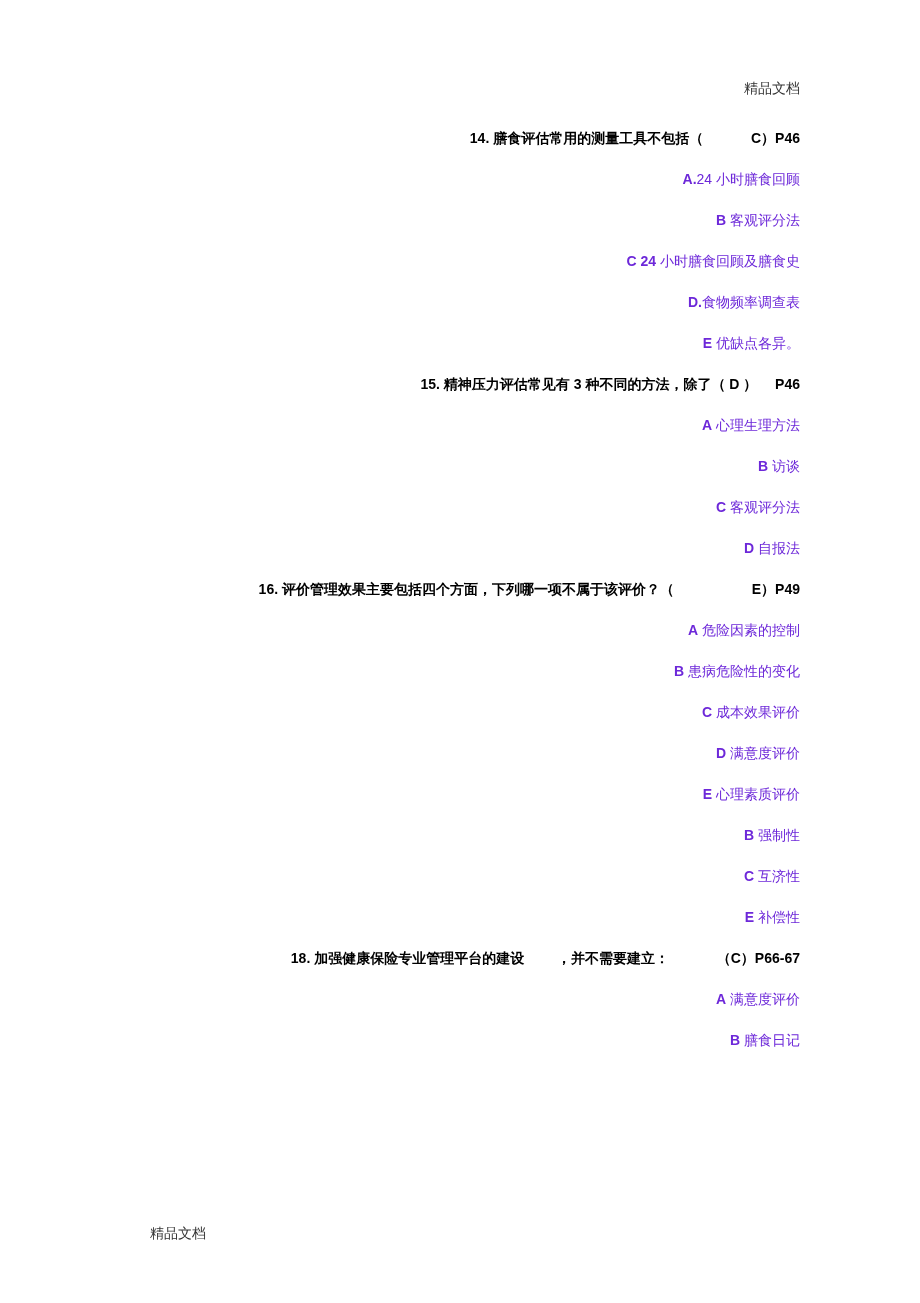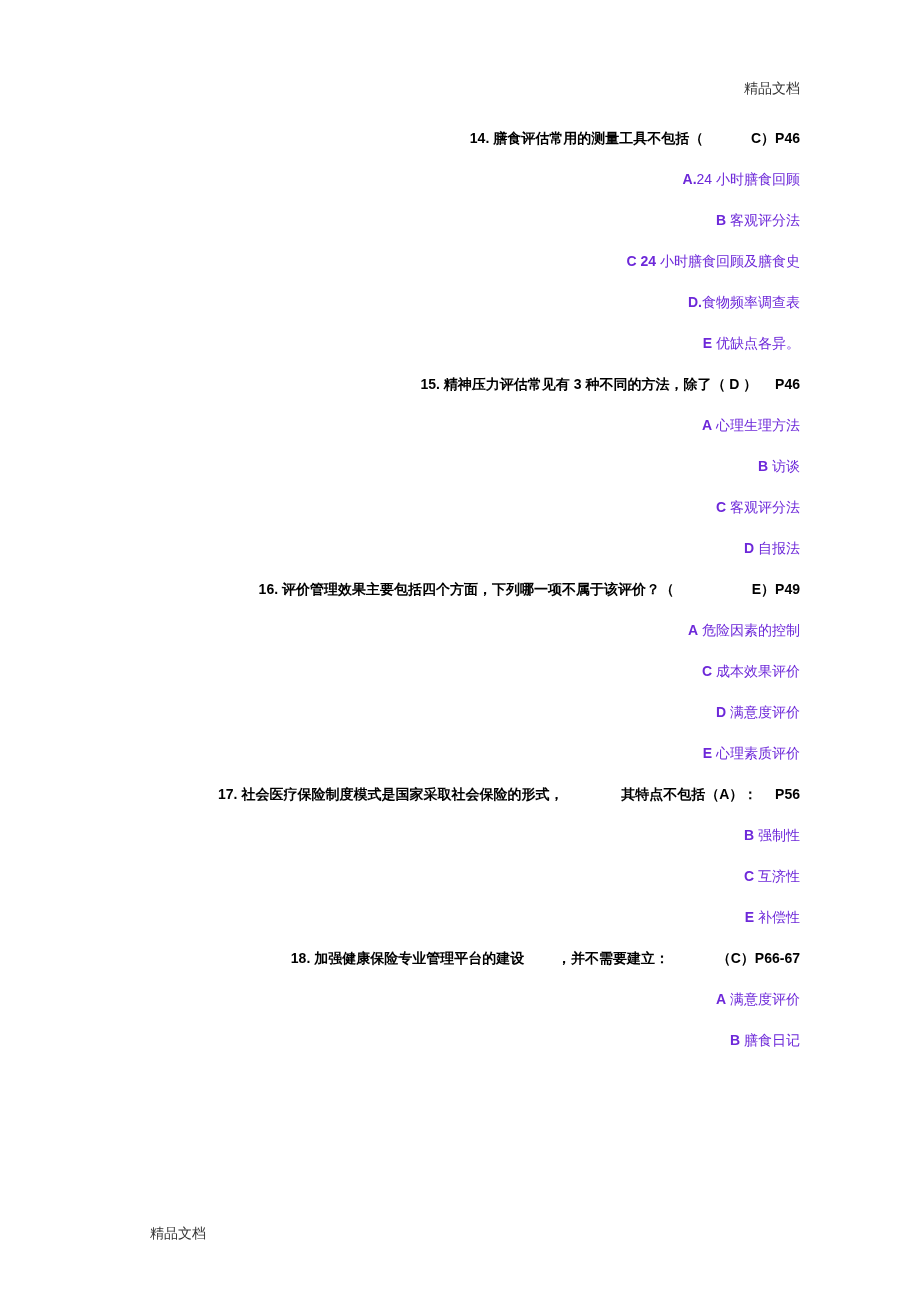--- a/index.html
+++ b/index.html
@@ -90,34 +90,25 @@
 
   <div class="question">
     <span class="question-text">
       <span class="qnum">16.</span>
       <span>评价管理效果主要包括四个方面，下列哪一项不属于该评价？（</span>
       <span class="gap" style="width:70px;"></span>
       <span>E）P49</span>
     </span>
   </div>
   <div class="option"><span class="bold">A</span><span> 危险因素的控制</span></div>
+  <div class="option"><span class="bold">B</span><span> 患病危险性的变化</span></div>
   <div class="option"><span class="bold">C</span><span> 成本效果评价</span></div>
   <div class="option"><span class="bold">D</span><span> 满意度评价</span></div>
   <div class="option"><span class="bold">E</span><span> 心理素质评价</span></div>
 
-  <div class="question">
-    <span class="question-text">
-      <span class="qnum">17.</span>
-      <span>社会医疗保险制度模式是国家采取社会保险的形式，</span>
-      <span class="gap" style="width:50px;"></span>
-      <span>其特点不包括（A）：</span>
-      <span class="gap" style="width:10px;"></span>
-      <span>P56</span>
-    </span>
-  </div>
   <div class="option"><span class="bold">B</span><span> 强制性</span></div>
   <div class="option"><span class="bold">C</span><span> 互济性</span></div>
   <div class="option"><span class="bold">E</span><span> 补偿性</span></div>
 
   <div class="question">
     <span class="question-text">
       <span class="qnum">18.</span>
       <span>加强健康保险专业管理平台的建设</span>
       <span class="gap" style="width:25px;"></span>
       <span>，并不需要建立：</span>

